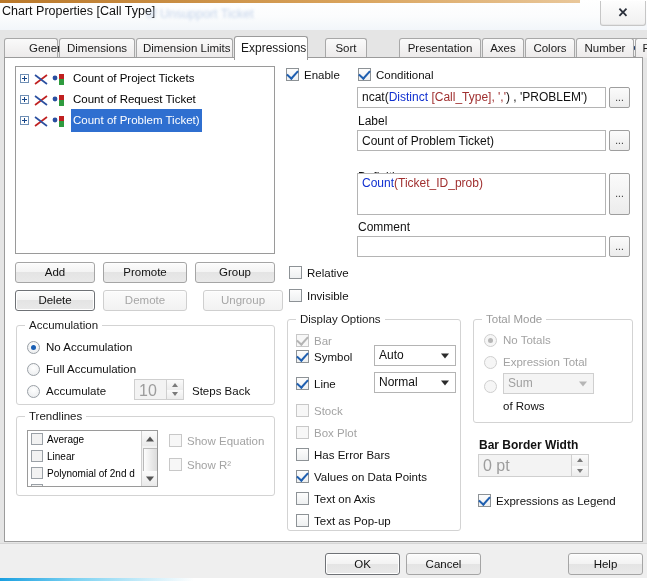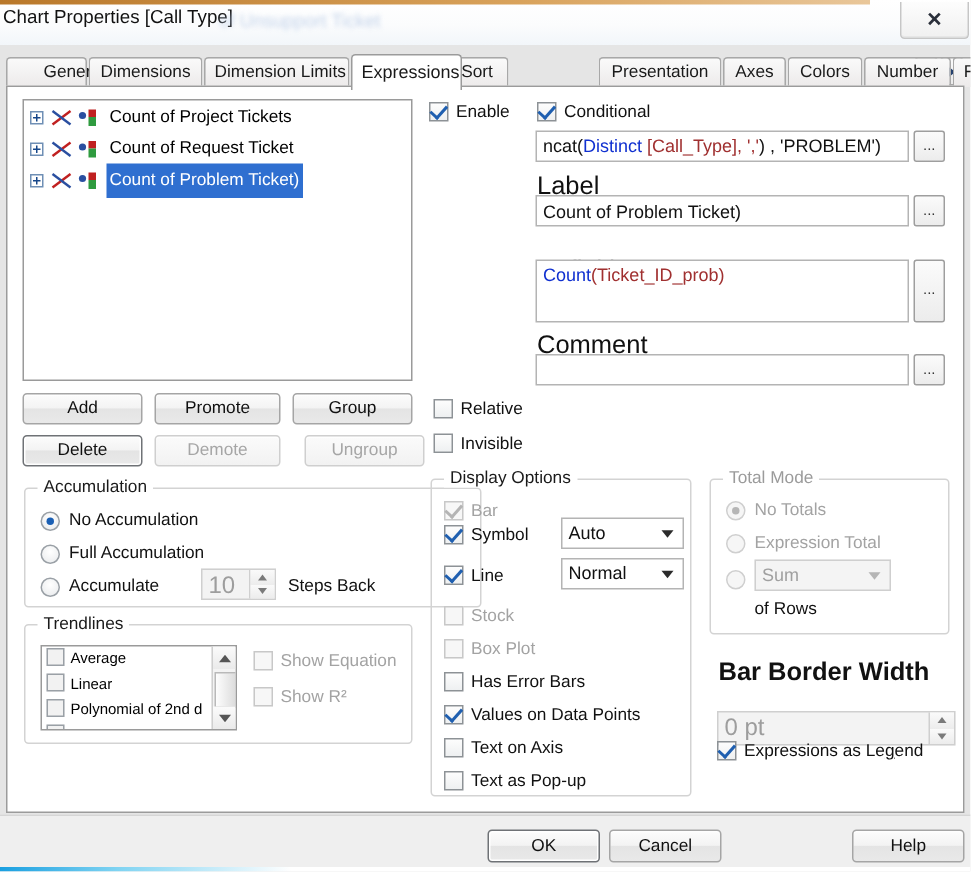--- a/index.html
+++ b/index.html
@@ -110,21 +110,21 @@
   .lab.dis{color:#a3a3a3;}
 
   
   .fld{position:absolute;box-sizing:border-box;background:#fff;
     border:1px solid #b4b4b4;font-size:12px;color:#111;
     padding:2px 4px;white-space:nowrap;overflow:hidden;}
   .ellipsis{position:absolute;width:21px;box-sizing:border-box;
     background:linear-gradient(to bottom,#fbfbfb,#ececec);
     border:1px solid #9e9e9e;border-radius:2px;
     text-align:center;color:#333;font-size:10px;}
-  .fldlabel{position:absolute;font-size:17px;color:#111;text-align:center;}
+  .fldlabel{position:absolute;font-size:12px;color:#111;text-align:center;}
 
   .combo{position:absolute;box-sizing:border-box;background:#fff;
     border:1px solid #b4b4b4;font-size:12px;color:#111;padding:2px 4px;}
   .combo .arrow{position:absolute;right:6px;top:50%;width:0;height:0;
     transform:translateY(-50%);
     border-left:4px solid transparent;border-right:4px solid transparent;
     border-top:5px solid #2b2b2b;}
   .combo.dis{background:#f4f4f4;color:#a0a0a0;border-color:#cfcfcf;}
   .combo.dis .arrow{border-top-color:#b5b5b5;}
 
@@ -183,21 +183,21 @@
     <div class="tabnav left" style="left:606px;">
       <i></i>
     </div>
     <div class="tabnav right" style="left:623px;">
       <i></i>
     </div>
   <div class="tab" style="left: 0px; width: 54px; padding-left: 24px;"><span>General</span></div>
       <div class="tab" style="left: 55px; width: 76px;"><span>Dimensions</span></div>
       <div class="tab" style="left: 132px; width: 97px;"><span>Dimension Limits</span></div>
       <div class="tab sel" style="left: 230px; width: 74px;"><span>Expressions</span></div>
-      <div class="tab" style="left: 293px; width: 42px;"><span>Sort</span></div>
+      <div class="tab" style="left: 321px; width: 42px;"><span>Sort</span></div>
       <div class="tab" style="left: 368px; width: 46px; margin-top: 36px;"><span>Style</span></div>
       <div class="tab" style="left: 395px; width: 82px;"><span>Presentation</span></div>
       <div class="tab" style="left: 478px; width: 42px;"><span>Axes</span></div>
       <div class="tab" style="left: 521px; width: 50px;"><span>Colors</span></div>
       <div class="tab" style="left: 572px; width: 58px;"><span>Number</span></div>
       <div class="tab" style="left: 631px; width: 38px;"><span>Font</span></div>
     </div>
 
   <div class="page">
 
@@ -228,21 +228,21 @@
             </svg></span><span class="tlabel">Count of Problem Ticket)</span></div>
       </div>
 
     <div class="btn" style="left:10px;top:204px;width:80px;">Add</div>
     <div class="btn" style="left:98px;top:204px;width:84px;">Promote</div>
     <div class="btn" style="left:190px;top:204px;width:80px;">Group</div>
     <div class="btn def" style="left:10px;top:232px;width:80px;">Delete</div>
     <div class="btn dis" style="left:98px;top:232px;width:84px;">Demote</div>
     <div class="btn dis" style="left:198px;top:232px;width:80px;">Ungroup</div>
 
-    <div class="group" style="left:11px;top:267px;width:305px;height:80px;">
+    <div class="group" style="left:11px;top:267px;width:259px;height:80px;">
       <div class="glegend">Accumulation</div>
       <div class="radio on" style="left:10px;top:15px;"></div>
       <div class="lab" style="left:29px;top:15px;">No Accumulation</div>
       <div class="radio" style="left:10px;top:37px;"></div>
       <div class="lab" style="left:29px;top:37px;">Full Accumulation</div>
       <div class="radio" style="left:10px;top:59px;"></div>
       <div class="lab" style="left:29px;top:59px;">Accumulate</div>
       <div class="spin dis" style="left:117px;top:53px;width:50px;height:21px;">
         <span>10</span>
         <span class="sbtns">
@@ -346,21 +346,21 @@
       <div class="lab dis" style="left:29px;top:36px;">Expression Total</div>
       <div class="radio dis" style="left:10px;top:60px;"></div>
       <div class="combo dis" style="left:29px;top:53px;width:91px;height:21px;">
         <span>Sum</span>
         <span class="arrow"></span>
       </div>
       <div class="lab" style="left:29px;top:80px;">of Rows</div>
     </div>
 
     <div class="fldlabel" style="left:474px;top:380px;font-weight:bold;">Bar Border Width</div>
-    <div class="spin dis" style="left:473px;top:396px;width:159px;height:23px;margin-top:20px;">
+    <div class="spin dis" style="left:473px;top:396px;width:111px;height:23px;">
       <span>0 pt</span>
       <span class="sbtns">
         <span class="sb up">
             <i></i>
           </span>
         <span class="sb dn">
             <i></i>
           </span>
       </span>
     </div>

